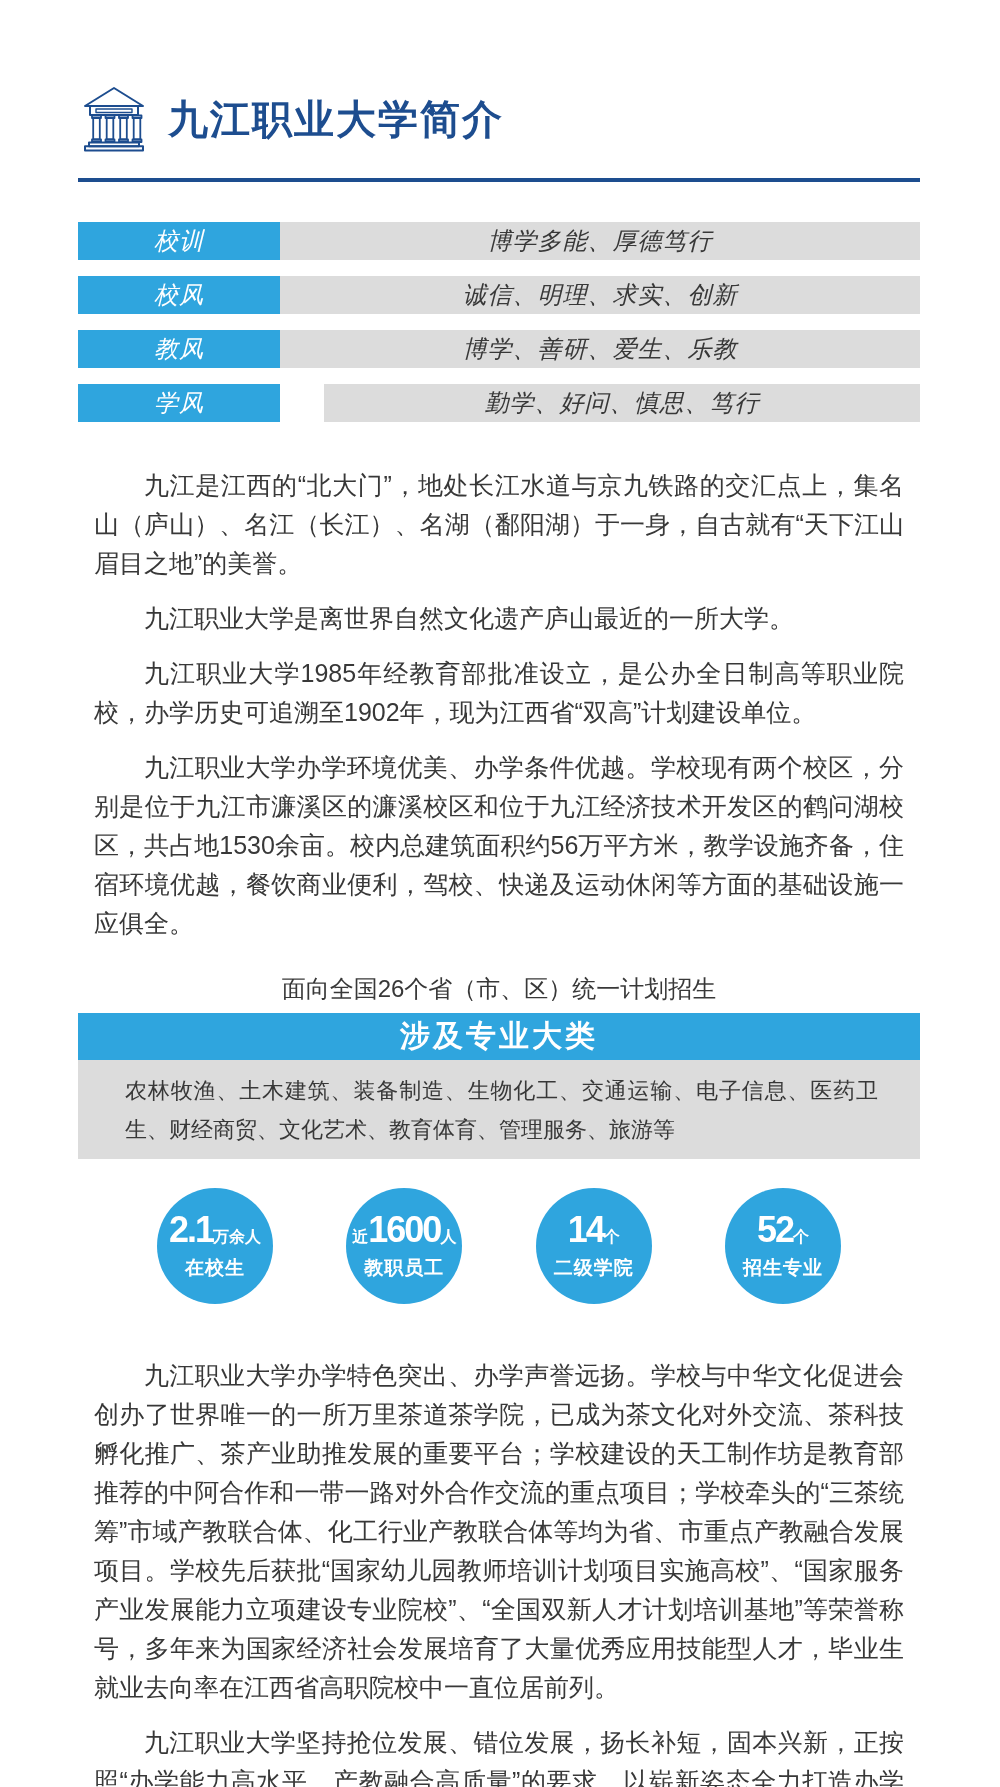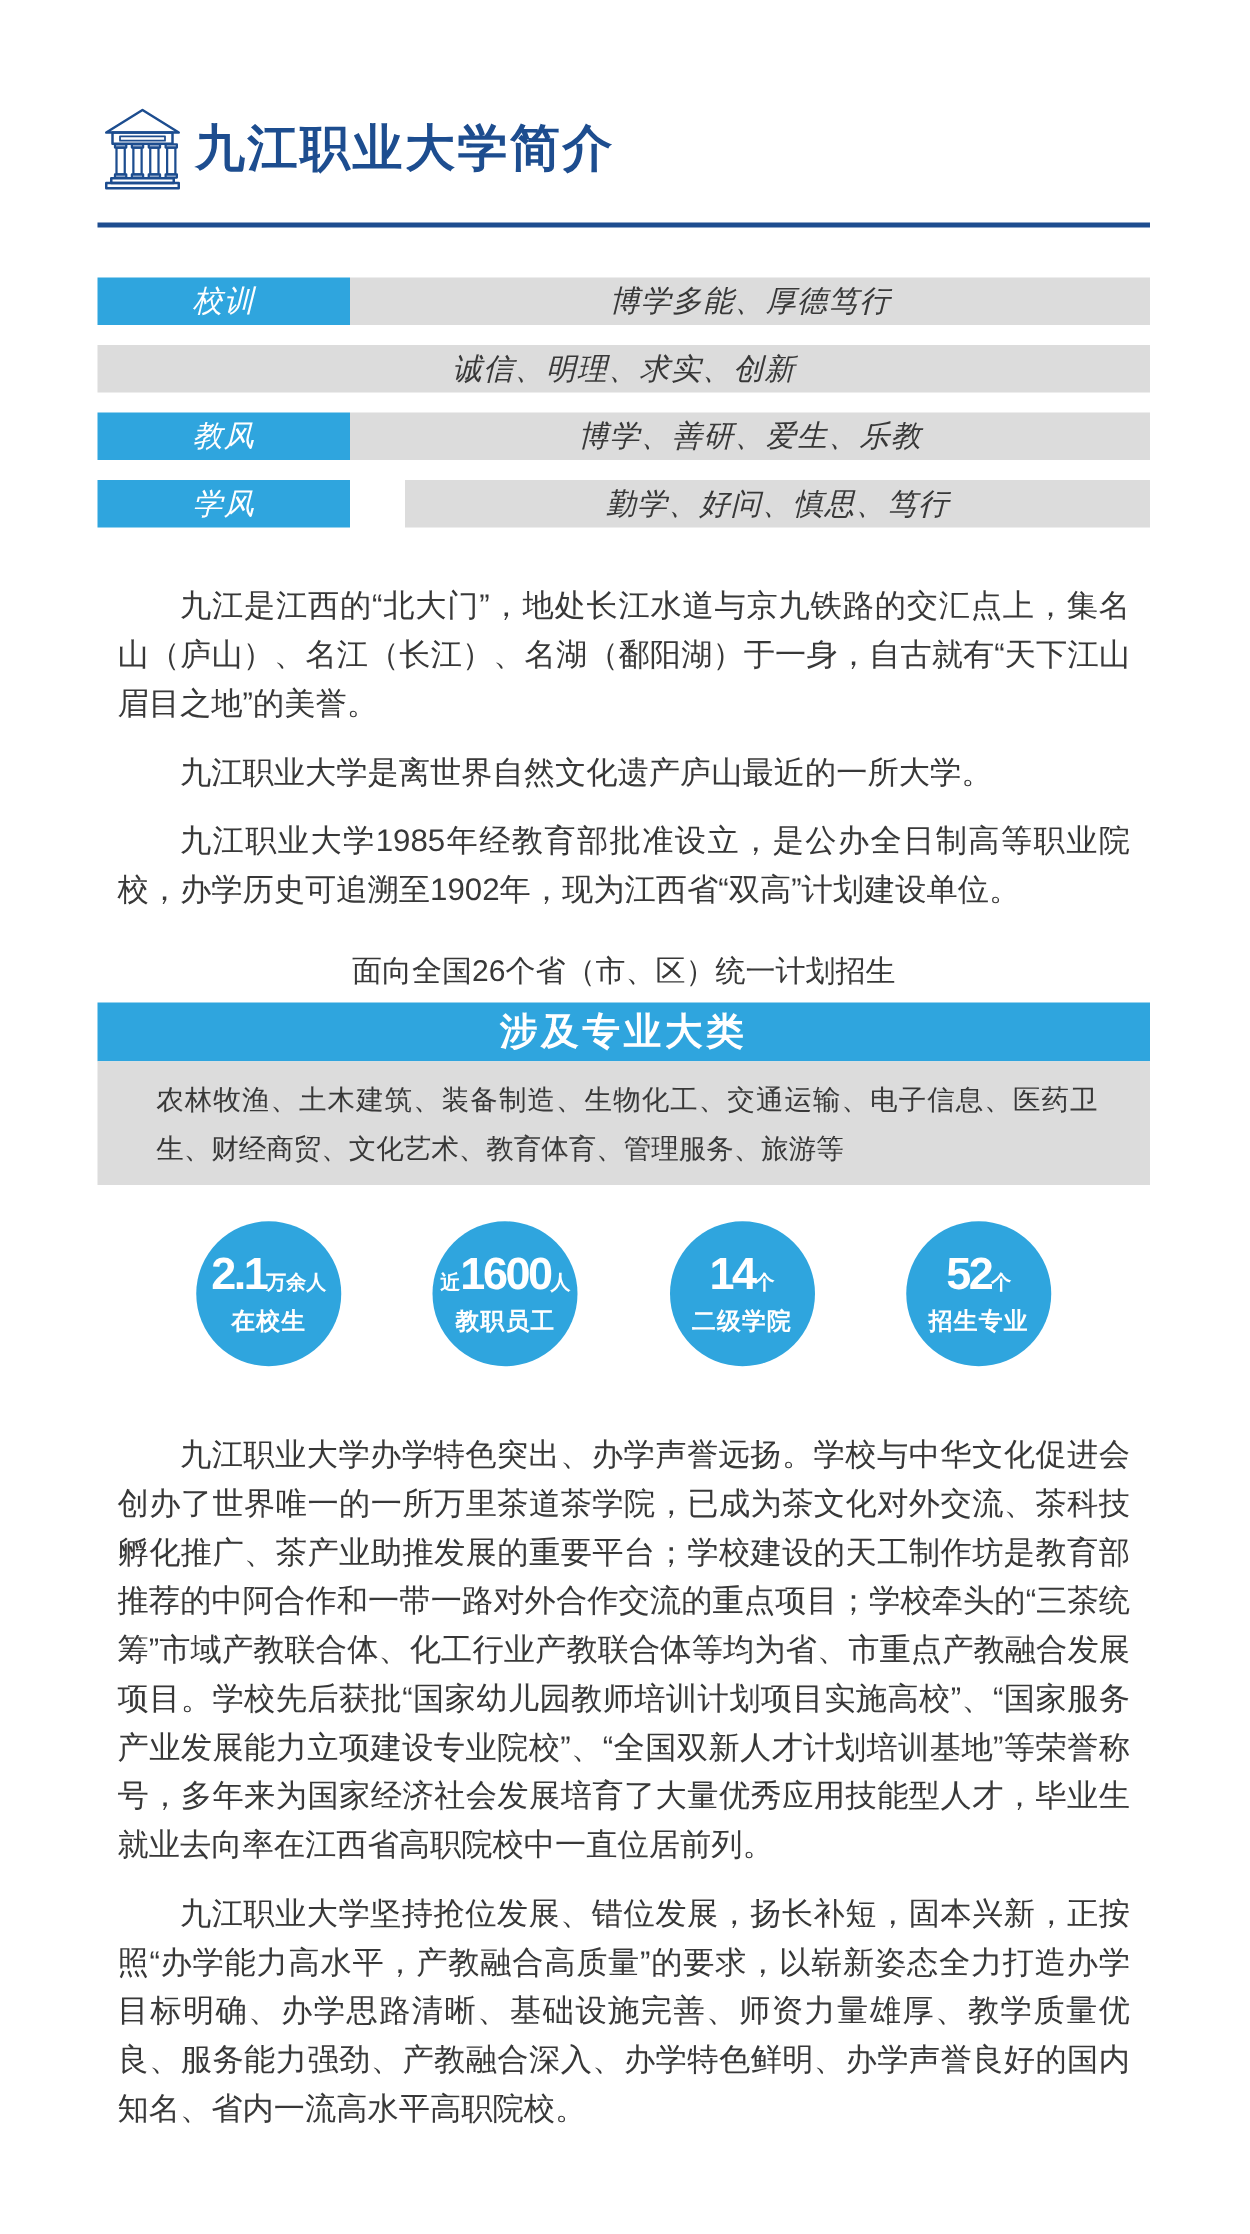--- a/index.html
+++ b/index.html
@@ -7,21 +7,21 @@
     --sky:#2fa5de;
     --cell:#dcdcdc;
     --text:#383838;
   }
   *{box-sizing:border-box;}
   html,body{margin:0;padding:0;background:#ffffff;}
   body{font-family:"Liberation Sans","DejaVu Sans",sans-serif;color:var(--text);}
   .page{width:1000px;height:1787px;background:#ffffff;overflow:hidden;position:relative;}
 
   
-  .header{display:flex;align-items:center;gap:8px;padding:85px 36px 0 80px;}
+  .header{display:flex;align-items:center;gap:20px;padding:85px 36px 0 80px;}
   .logo{width:68px;height:68px;flex:none;display:block;}
   .logo svg{display:block;width:68px;height:68px;}
   .page-title{font-size:40px;font-weight:bold;color:var(--navy);letter-spacing:2px;line-height:1.1;}
   .title-rule{height:4px;background:var(--navy);margin:25px 80px 0 78px;}
 
   
   .motto{margin:40px 80px 0 78px;font-style:italic;}
   .motto-row{display:flex;height:38px;margin-bottom:16px;}
   .motto-row:last-child{margin-bottom:16px;gap:44px;}
   .motto-label{width:202px;flex:none;background:var(--sky);color:#ffffff;font-size:24px;
@@ -86,36 +86,38 @@
     <div class="page-title">九江职业大学简介</div>
   </div>
   <div class="title-rule"></div>
 
   <div class="motto">
     <div class="motto-row">
       <div class="motto-label">校训</div>
       <div class="motto-value">博学多能、厚德笃行</div>
     </div>
     <div class="motto-row">
+      <div class="motto-label">校风</div>
       <div class="motto-value">诚信、明理、求实、创新</div>
     </div>
     <div class="motto-row">
       <div class="motto-label">教风</div>
       <div class="motto-value">博学、善研、爱生、乐教</div>
     </div>
     <div class="motto-row">
       <div class="motto-label">学风</div>
       <div class="motto-value">勤学、好问、慎思、笃行</div>
     </div>
   </div>
 
   <div class="intro">
     <p class="para">九江是江西的“北大门”，地处长江水道与京九铁路的交汇点上，集名山（庐山）、名江（长江）、名湖（鄱阳湖）于一身，自古就有“天下江山眉目之地”的美誉。</p>
     <p class="para">九江职业大学是离世界自然文化遗产庐山最近的一所大学。</p>
     <p class="para">九江职业大学1985年经教育部批准设立，是公办全日制高等职业院校，办学历史可追溯至1902年，现为江西省“双高”计划建设单位。</p>
+    <p class="para">九江职业大学办学环境优美、办学条件优越。学校现有两个校区，分别是位于九江市濂溪区的濂溪校区和位于九江经济技术开发区的鹤问湖校区，共占地1530余亩。校内总建筑面积约56万平方米，教学设施齐备，住宿环境优越，餐饮商业便利，驾校、快递及运动休闲等方面的基础设施一应俱全。</p>
   </div>
 
   <div class="note">面向全国26个省（市、区）统一计划招生</div>
 
   <div class="majors">
     <div class="majors-header">涉及专业大类</div>
     <div class="majors-body">农林牧渔、土木建筑、装备制造、生物化工、交通运输、电子信息、医药卫生、财经商贸、文化艺术、教育体育、管理服务、旅游等</div>
   </div>
 
   <div class="stats">

